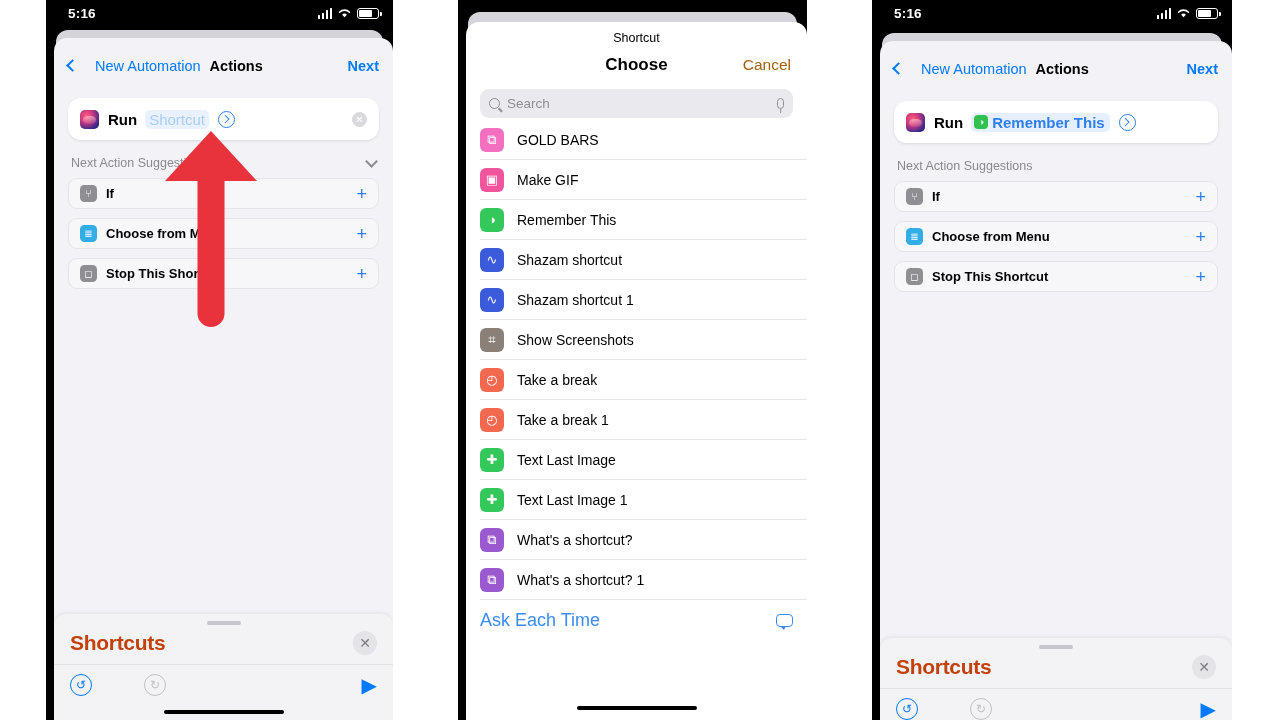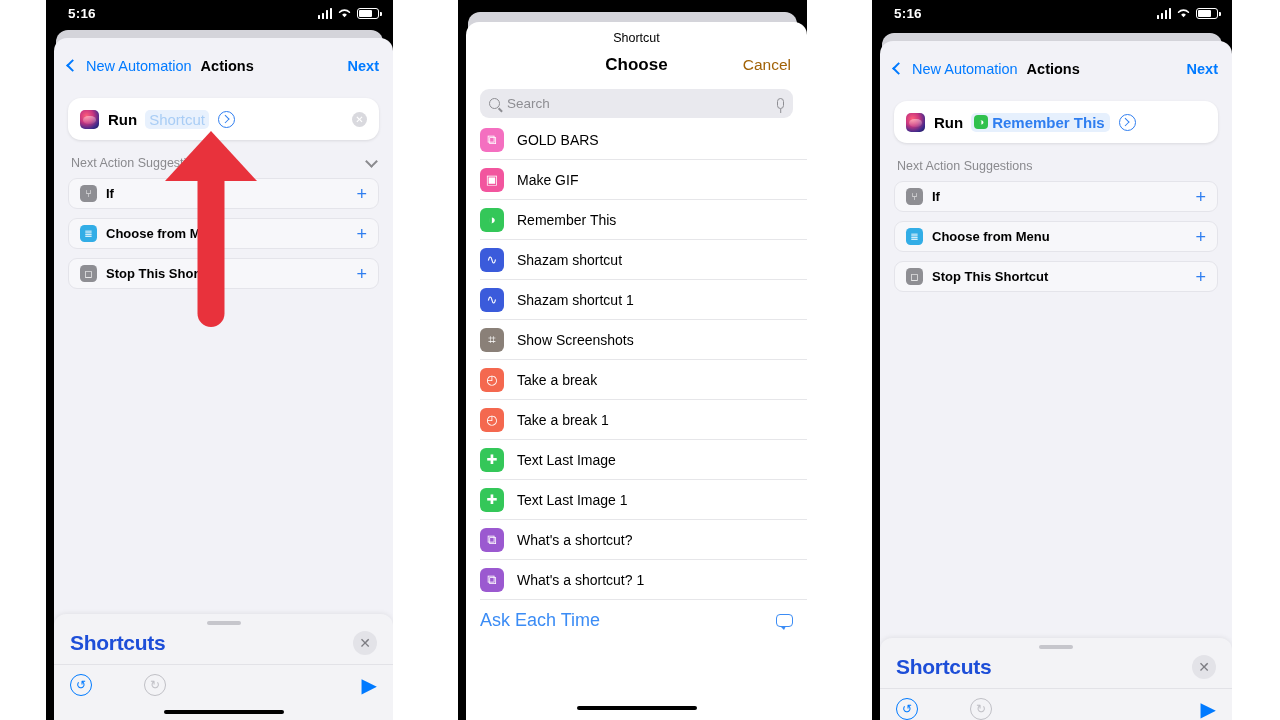--- a/index.html
+++ b/index.html
@@ -58,21 +58,21 @@
     background: #f2f2f7; border-radius: 13px 13px 0 0;
     overflow: hidden;
   }
   .sheet.white { background: #ffffff; }
 
   
   .navbar {
     display: flex; align-items: center; position: relative;
     height: 36px; padding: 0 14px; margin-top: 10px;
   }
-  .nav-left { display: flex; align-items: center; gap: 7px; }
+  .nav-left { display: flex; align-items: center; gap: 16px; }
   .chev-back {
     display: inline-block; width: 9px; height: 9px;
     border-left: 2.4px solid #007aff; border-bottom: 2.4px solid #007aff;
     transform: rotate(45deg); margin-right: 2px; margin-bottom: 1px;
   }
   .nav-back-label { color: #007aff; font-size: 14.5px; }
   .nav-title { font-size: 14.5px; font-weight: bold; color: #000; margin-left: 9px; }
   .nav-next { margin-left: auto; color: #007aff; font-size: 14.5px; font-weight: 600; }
 
   
@@ -148,21 +148,21 @@
   .plus { margin-left: auto; color: #2f7ef0; font-size: 18px; line-height: 1; font-weight: 300; }
 
   
   .bottombar {
     position: absolute; left: 0; right: 0; bottom: 0;
     background: #f3f3f6; border-radius: 12px 12px 0 0;
     box-shadow: 0 -1px 5px rgba(0,0,0,.07);
   }
   .grabber { width: 34px; height: 4px; border-radius: 2px; background: #c6c6cc; margin: 7px auto 0 auto; }
   .bb-title-row { display: flex; align-items: center; padding: 6px 16px 9px 16px; }
-  .bb-title { font-size: 21px; font-weight: bold; color: #1d4ed8; letter-spacing: -.3px; }
+  .bb-title { font-size: 21px; font-weight: bold; color: #c2410c; letter-spacing: -.3px; }
   .bb-close {
     margin-left: auto; width: 24px; height: 24px; border-radius: 50%;
     background: #e3e3e8; color: #7c7c82; font-size: 14px;
     display: flex; align-items: center; justify-content: center;
   }
   .bb-tools {
     display: flex; align-items: center; padding: 9px 16px 0 16px;
     border-top: 1px solid #e2e2e7; gap: 52px; position: relative;
   }
   .ico-circ {

